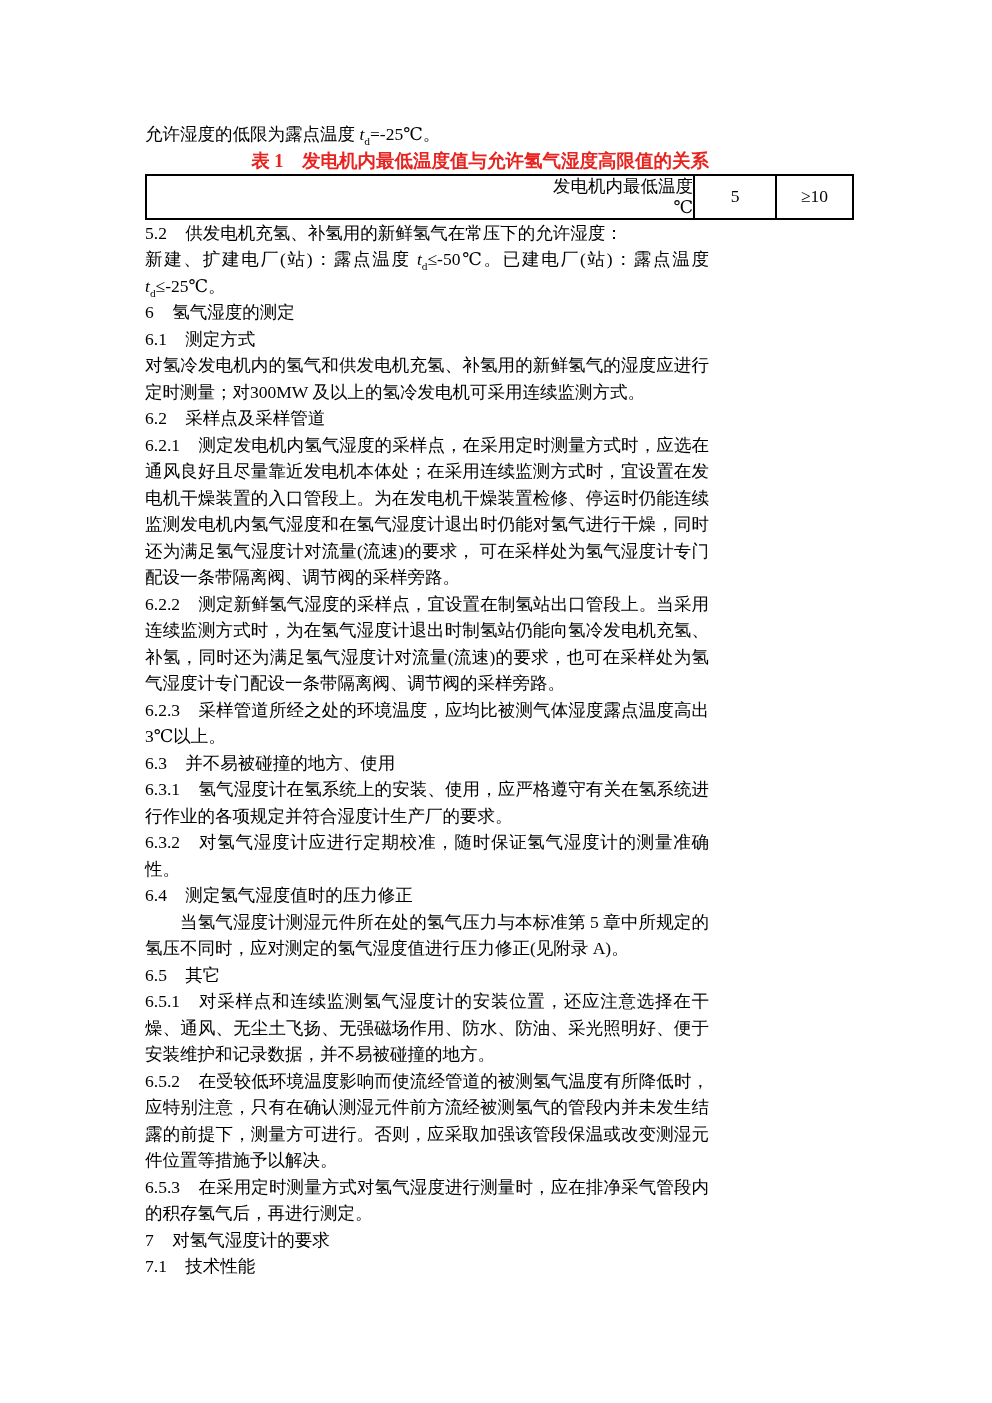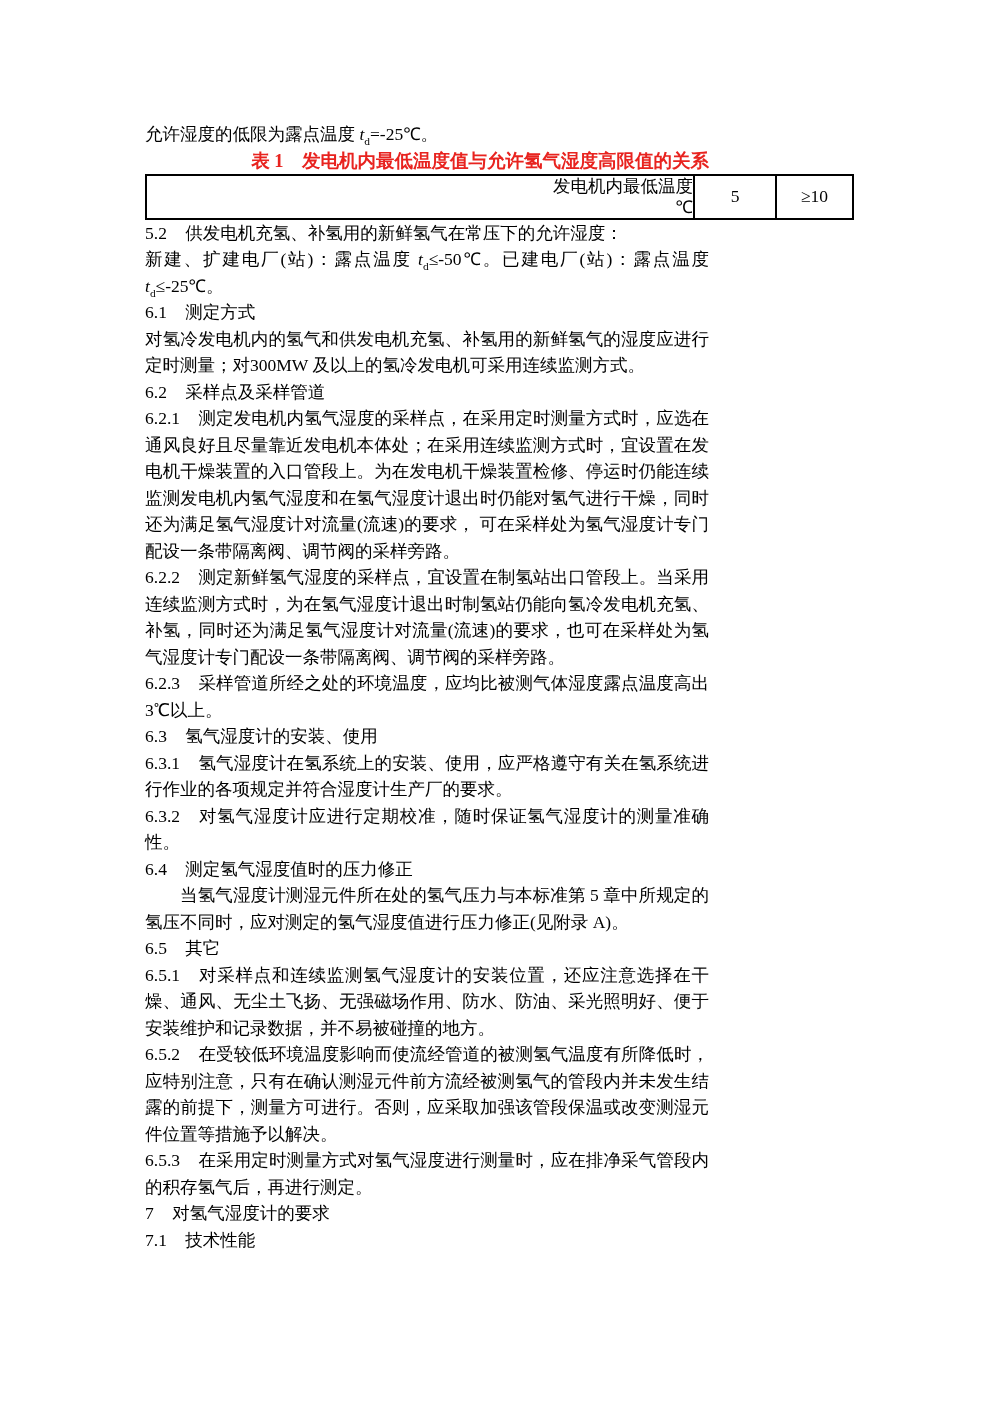--- a/index.html
+++ b/index.html
@@ -7,21 +7,20 @@
     width:992px;height:1403px;
     font-family:"Liberation Serif","DejaVu Serif",serif;
     color:#000;
     -webkit-font-smoothing:antialiased;
   }
   .page{
     position:relative;
     box-sizing:border-box;
     width:849px;height:1403px;
     padding:121px 140px 0 145px;
-    font-family:Liberation Serif, serif;
     --red:#e8231f;
     --magenta:#f207f2;
   }
   .intro{
     margin:0;
     font-size:17.5px;
     line-height:26.5px;
     text-align:justify;
   }
   .table-title{
@@ -100,27 +99,28 @@
         </td>
         <td class="val">5</td>
         <td class="val">≥10</td>
       </tr>
     </tbody>
   </table>
 
   <div class="body-content">
       <p class="para"><span class="secnum">5.2</span><span>供发电机充氢、补氢用的新鲜氢气在常压下的允许湿度：</span></p>
       <p class="para"><span>新建、扩建电厂(站)：露点温度 </span><i>t</i><sub>d</sub><span>≤-50℃。已建电厂(站)：露点温度 </span><i>t</i><sub>d</sub><span>≤-25℃。</span></p>
+      <p class="para"><span class="secnum">6</span><span>氢气湿度的测定</span></p>
       <p class="para"><span class="secnum">6.1</span><span>测定方式</span></p>
       <p class="para"><span>对氢冷发电机内的氢气和供发电机充氢、补氢用的新鲜氢气的湿度应进行定时测量；对300MW 及以上的氢冷发电机可采用连续监测方式。</span></p>
       <p class="para"><span class="secnum">6.2</span><span>采样点及采样管道</span></p>
       <p class="para"><span class="secnum">6.2.1</span><span>测定发电机内氢气湿度的采样点，在采用定时测量方式时，应选在通风良好且尽量靠近发电机本体处；在采用连续监测方式时，宜设置在发电机干燥装置的入口管段上。为在发电机干燥装置检修、停运时仍能连续监测发电机内氢气湿度和在氢气湿度计退出时仍能对氢气进行干燥，同时还为满足氢气湿度计对流量(流速)的要求， 可在采样处为氢气湿度计专门配设一条带隔离阀、调节阀的采样旁路。</span></p>
       <p class="para"><span class="secnum">6.2.2</span><span>测定新鲜氢气湿度的采样点，宜设置在制氢站出口管段上。当采用连续监测方式时，为在氢气湿度计退出时制氢站仍能向氢冷发电机充氢、补氢，同时还为满足氢气湿度计对流量(流速)的要求，也可在采样处为氢气湿度计专门配设一条带隔离阀、调节阀的采样旁路。</span></p>
       <p class="para"><span class="secnum">6.2.3</span><span>采样管道所经之处的环境温度，应均比被测气体湿度露点温度高出 3℃以上。</span></p>
-      <p class="para"><span class="secnum">6.3</span><span>氢气湿度计的安装、使用</span></p>
+      <p class="para"><span class="secnum">6.3</span><span>并不易被碰撞的地方、使用</span></p>
       <p class="para"><span class="secnum">6.3.1</span><span>氢气湿度计在氢系统上的安装、使用，应严格遵守有关在氢系统进行作业的各项规定并符合湿度计生产厂的要求。</span></p>
       <p class="para"><span class="secnum">6.3.2</span><span>对氢气湿度计应进行定期校准，随时保证氢气湿度计的测量准确性。</span></p>
       <p class="para"><span class="secnum">6.4</span><span>测定氢气湿度值时的压力修正</span></p>
       <p class="para indent2"><span>当氢气湿度计测湿元件所在处的氢气压力与本标准第 5 章中所规定的氢压不同时，应对测定的氢气湿度值进行压力修正(见附录 A)。</span></p>
       <p class="para"><span class="secnum">6.5</span><span>其它</span></p>
       <p class="para"><span class="secnum">6.5.1</span><span>对采样点和连续监测氢气湿度计的安装位置，还应注意选择在干燥、通风、无尘土飞扬、无强磁场作用、防水、防油、采光照明好、便于安装维护和记录数据，并不易被碰撞的地方。</span></p>
       <p class="para"><span class="secnum">6.5.2</span><span>在受较低环境温度影响而使流经管道的被测氢气温度有所降低时，应特别注意，只有在确认测湿元件前方流经被测氢气的管段内并未发生结露的前提下，测量方可进行。否则，应采取加强该管段保温或改变测湿元件位置等措施予以解决。</span></p>
       <p class="para"><span class="secnum">6.5.3</span><span>在采用定时测量方式对氢气湿度进行测量时，应在排净采气管段内的积存氢气后，再进行测定。</span></p>
       <p class="para"><span class="secnum">7</span><span>对氢气湿度计的要求</span></p>
       <p class="para"><span class="secnum">7.1</span><span>技术性能</span></p>

